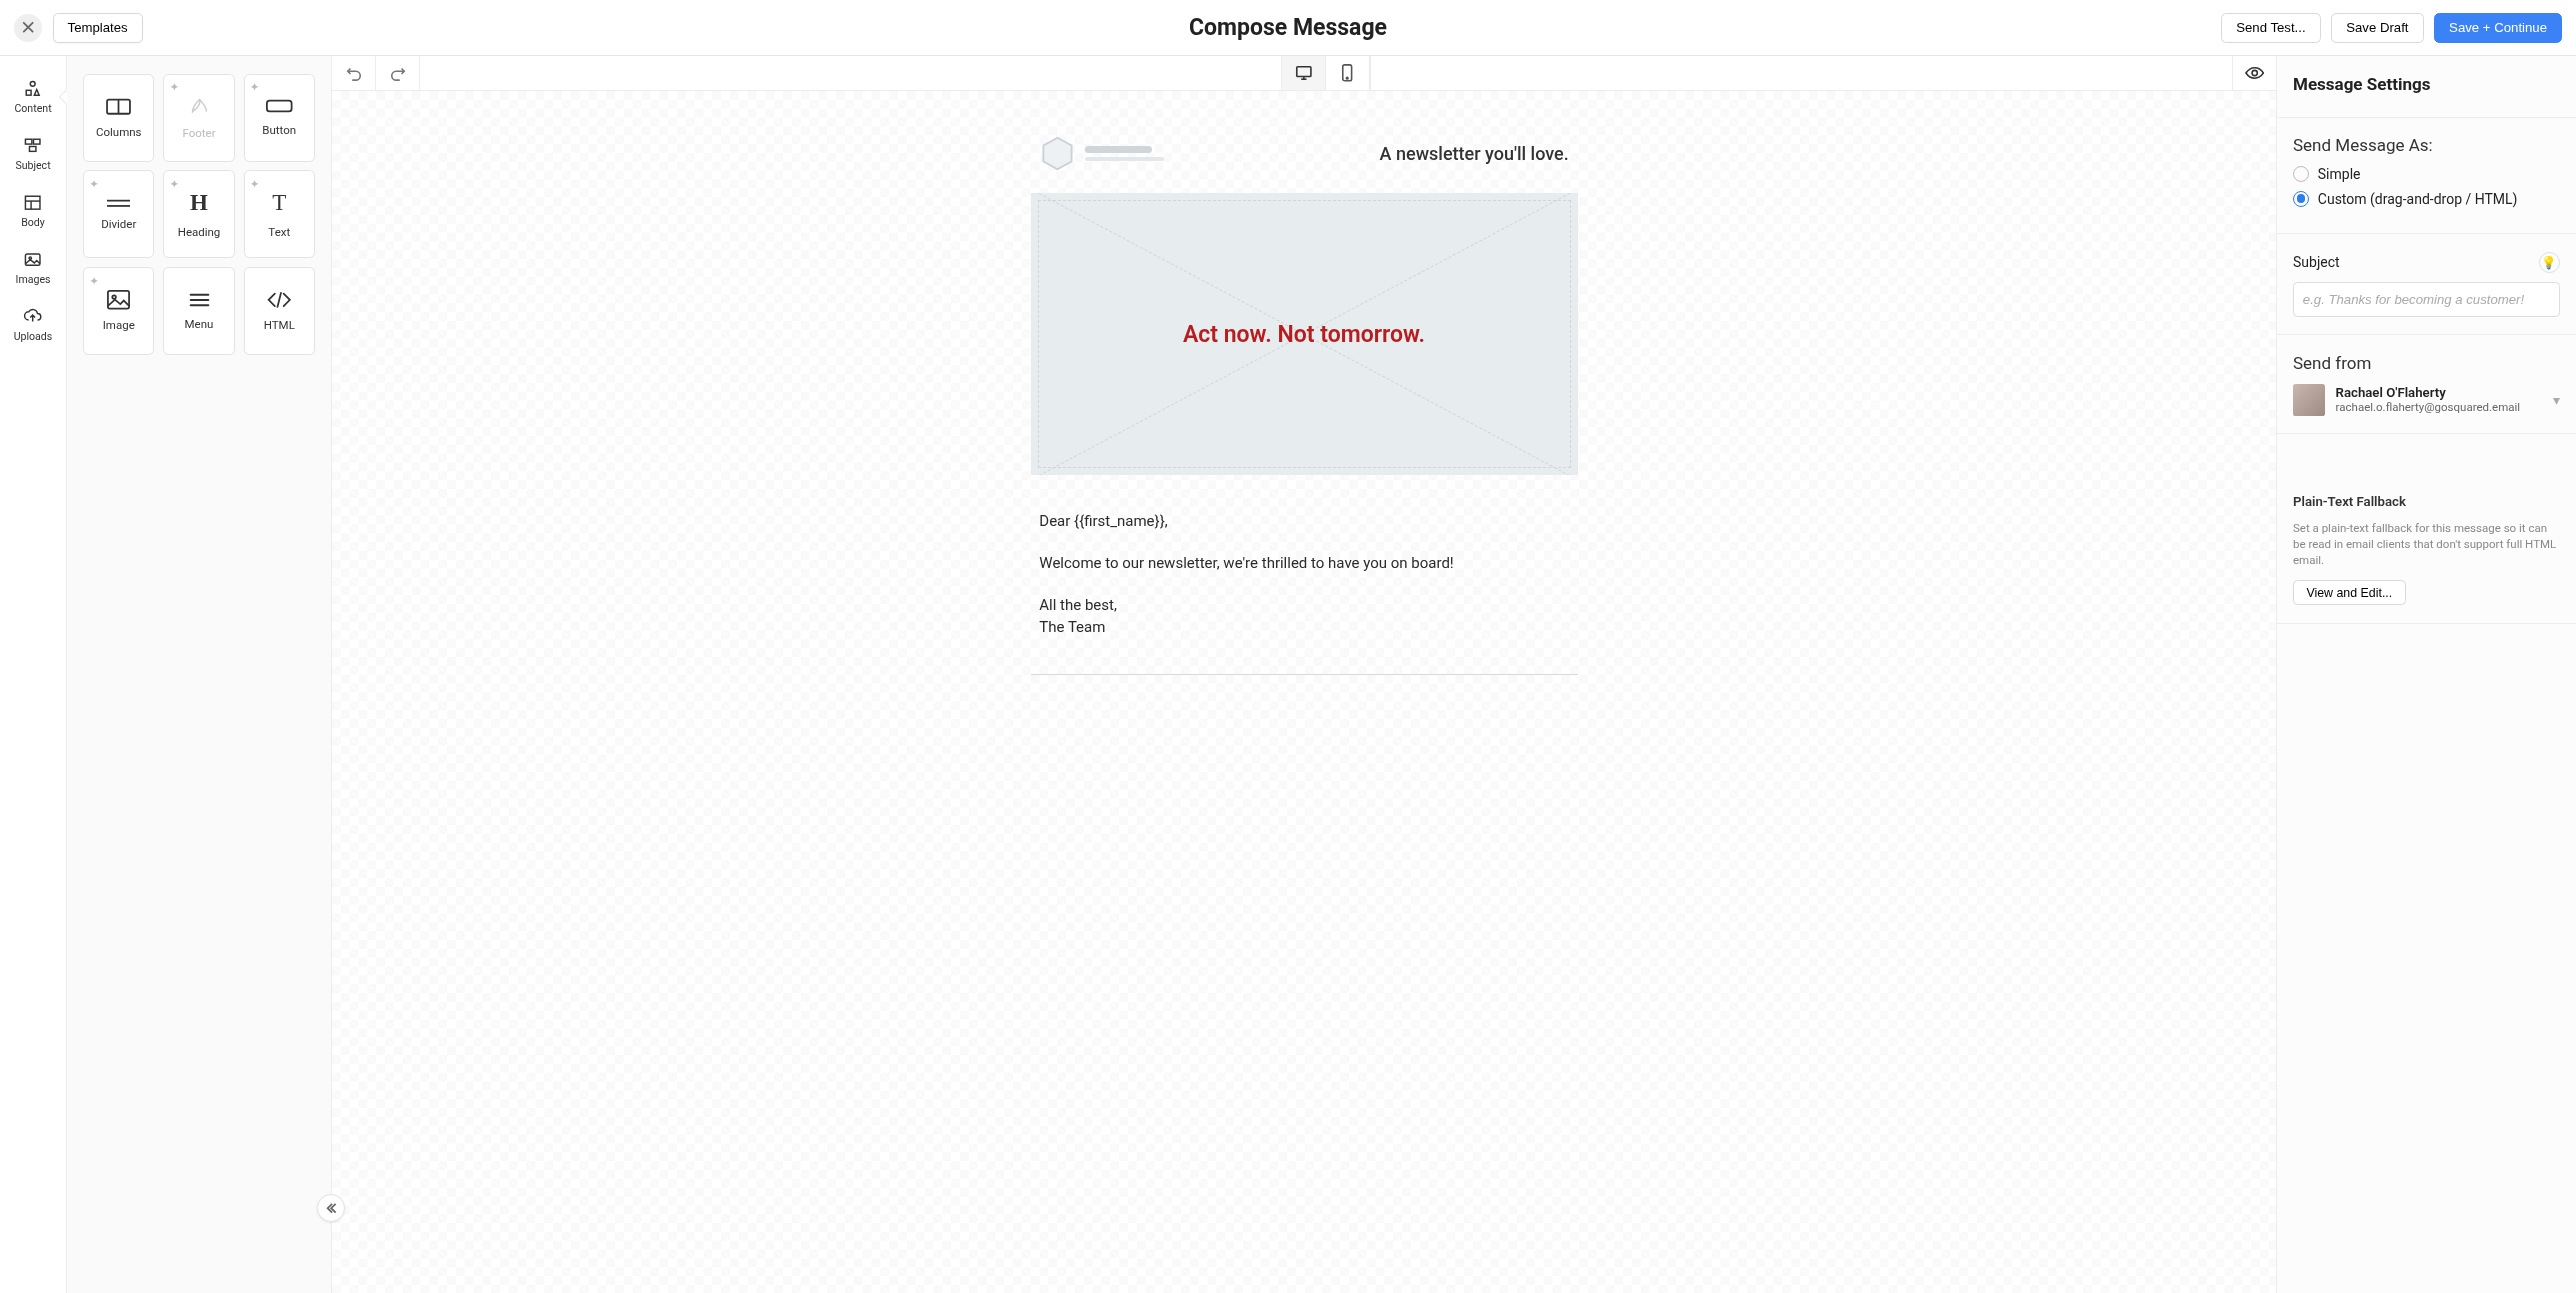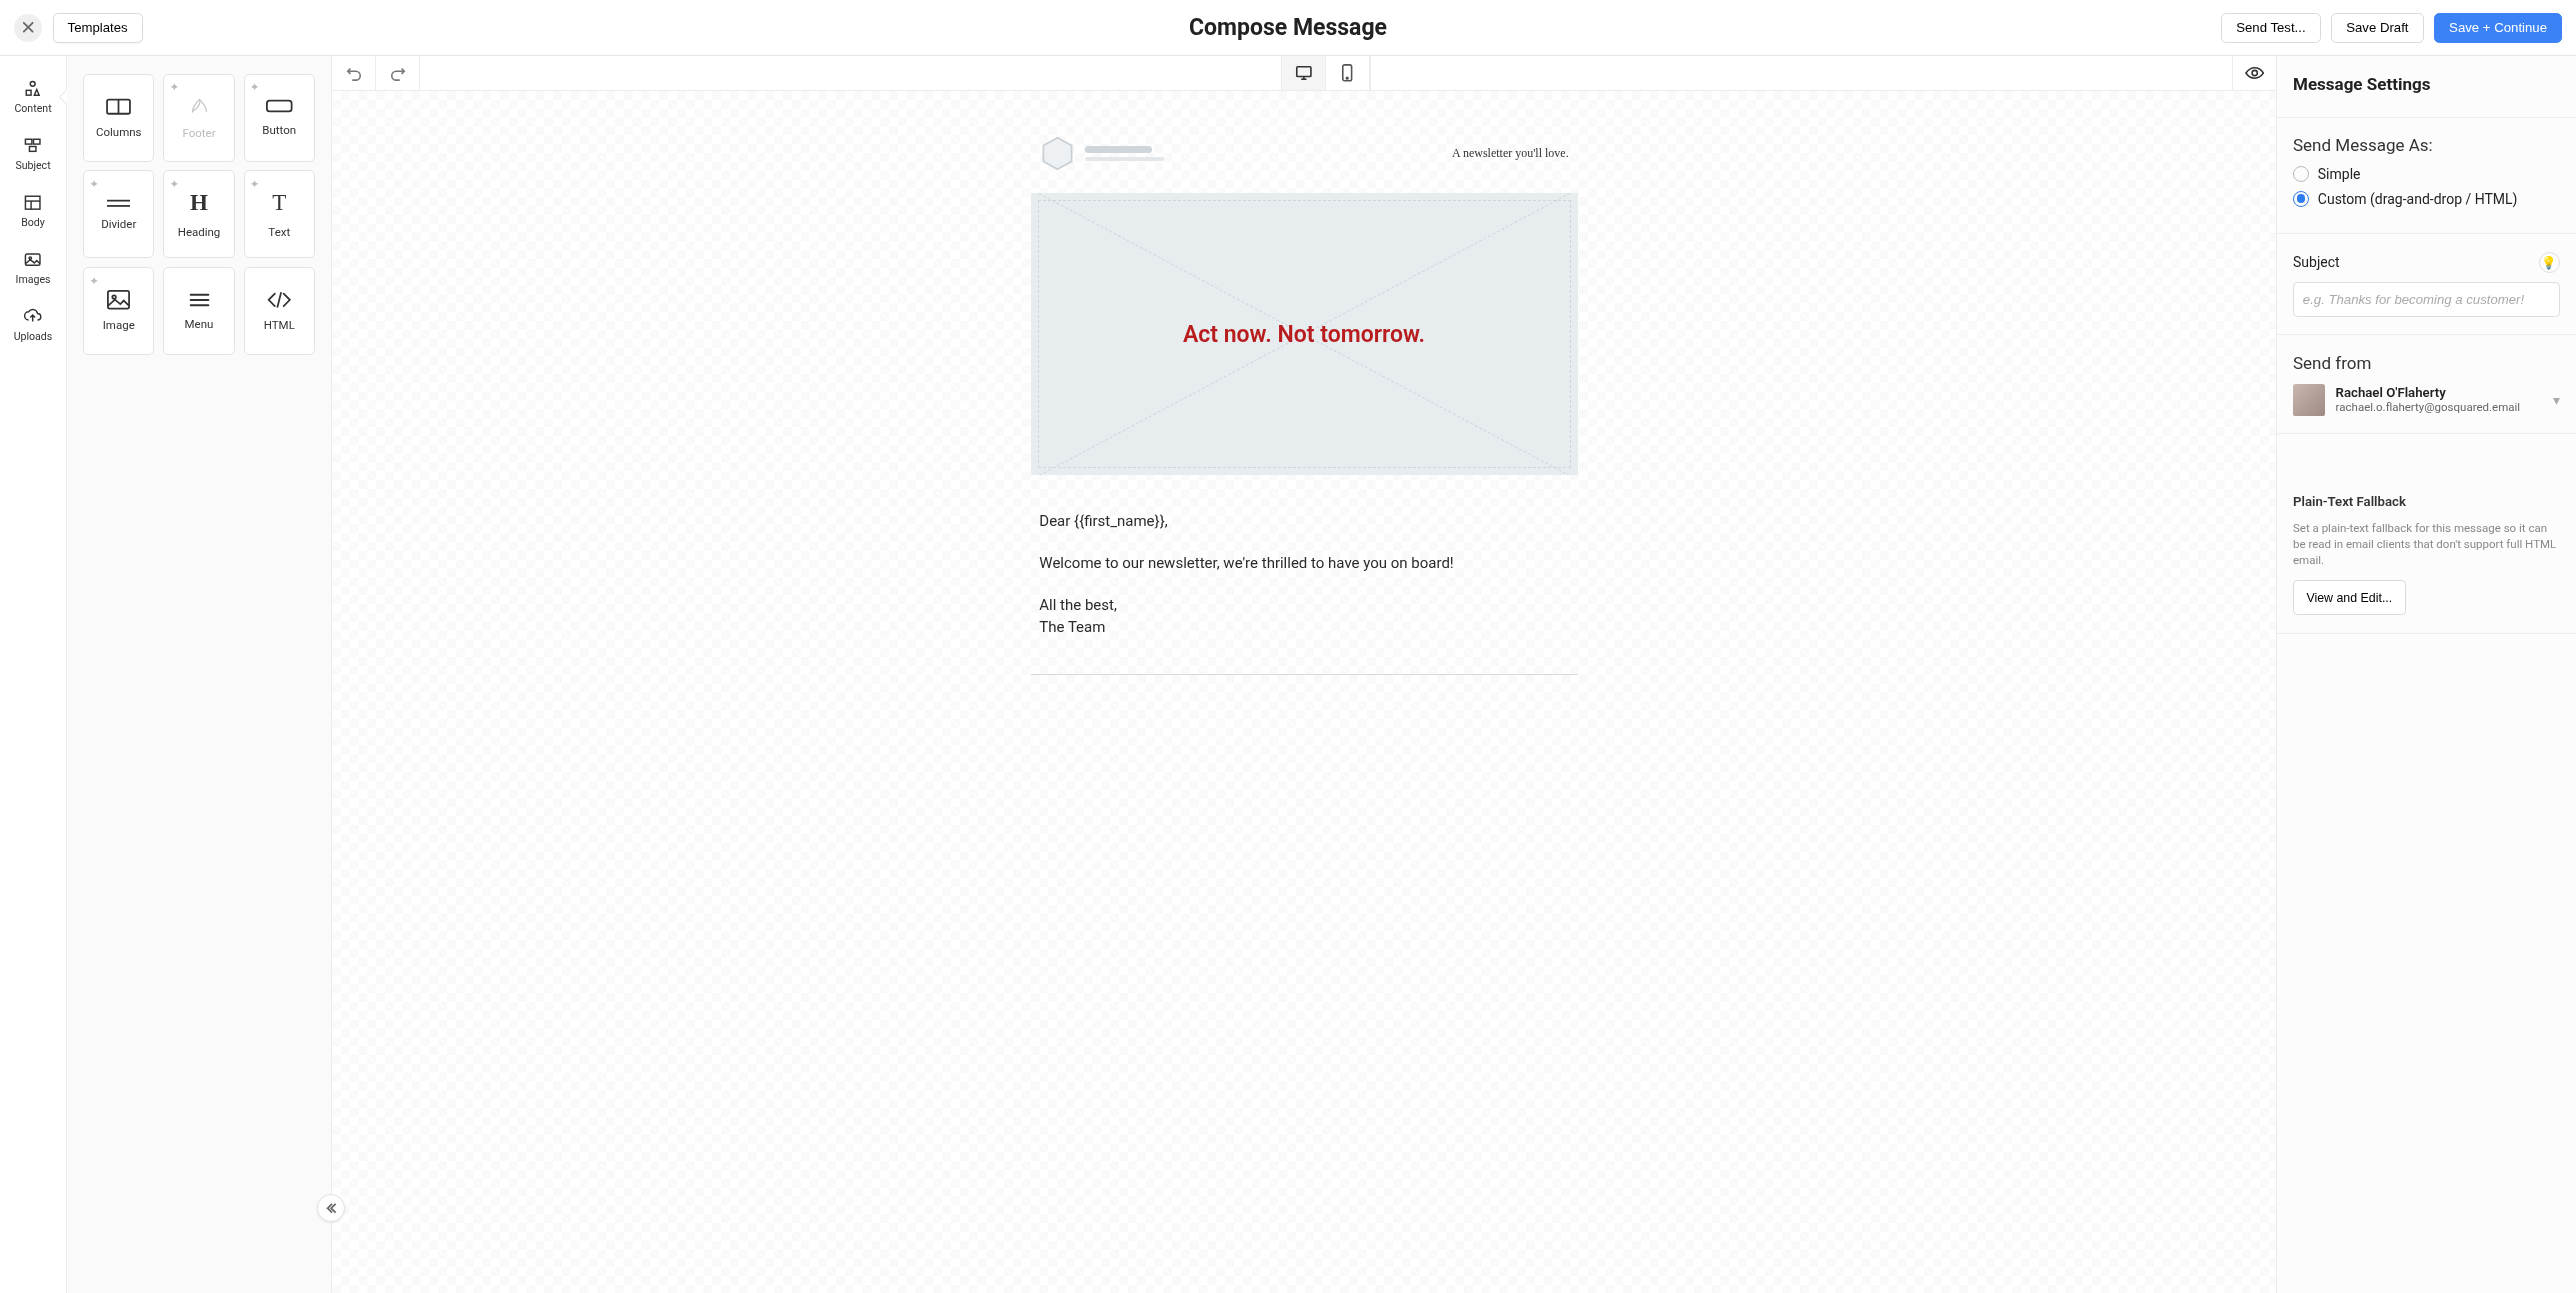--- a/index.html
+++ b/index.html
@@ -44,21 +44,21 @@
 .tb-viewport { display: flex; border-left: 0.9px solid #ececec; border-right: 0.9px solid #ececec; }
 
 .canvas { flex: 1; overflow: auto; background-image: linear-gradient(45deg, #f9f9f9 25%, transparent 25%), linear-gradient(-45deg, #f9f9f9 25%, transparent 25%), linear-gradient(45deg, transparent 75%, #f9f9f9 75%), linear-gradient(-45deg, transparent 75%, #f9f9f9 75%); background-size: 17.7px 17.7px; background-position: 0 0, 0 8.8px, 8.8px -8.8px, -8.8px 0px; display: flex; justify-content: center; padding: 44px 0; }
 .email { width: 547px; background: transparent; }
 .email-header { display: flex; align-items: center; justify-content: space-between; padding: 0 8.8px 21px; }
 .brand { display: flex; align-items: center; gap: 8.8px; }
 .hex { width: 37px; height: 37px; }
 .brand-lines { display: flex; flex-direction: column; gap: 3.5px; }
 .brand-line1 { width: 67px; height: 7px; border-radius: 3.5px; background: #d0d5da; }
 .brand-line2 { width: 79px; height: 4.4px; border-radius: 2.6px; background: #e3e7ea; }
-.newsletter-tag { font-size: 12px; color: #333; font-weight: 500; font-family: Liberation Serif, serif; }
+.newsletter-tag { font-size: 18px; color: #333; font-weight: 500; }
 .hero { height: 282px; background: #e7ecef; position: relative; display: flex; align-items: center; justify-content: center; overflow: hidden; }
 .hero::before, .hero::after { content: ""; position: absolute; inset: 7px; border: 0.9px dashed #cfd6db; }
 .hero::after { transform: rotate(0deg); border: none; }
 .hero-x1, .hero-x2 { position: absolute; width: 150%; border-top: 0.9px dashed #cfd6db; top: 50%; left: -25%; }
 .hero-x1 { transform: rotate(28deg); }
 .hero-x2 { transform: rotate(-28deg); }
 .hero-text { font-size: 23px; font-weight: 600; color: #b91c1c; z-index: 2; }
 .body-text { padding: 35px 8.8px 8.8px; font-size: 15px; color: #2b2b2b; line-height: 1.5; }
 .body-text p { margin-bottom: 19.4px; }
 .body-text p:last-child { margin-bottom: 0; }
@@ -77,21 +77,21 @@
 .subject-header { display: flex; justify-content: space-between; align-items: center; margin-bottom: 8.8px; }
 .hint-icon { width: 21px; height: 21px; border-radius: 50%; border: 1.8px solid #ddd; display: flex; align-items: center; justify-content: center; color: #d6b700; font-size: 12.4px; }
 .subject-input { width: 100%; height: 35px; border: 0.9px solid #ddd; border-radius: 4.4px; padding: 0 8.8px; font-size: 13.2px; }
 .subject-input::placeholder { font-style: italic; color: #aaa; }
 .from-row { display: flex; align-items: center; gap: 10.6px; margin-top: 8.8px; }
 .avatar { width: 32px; height: 32px; border-radius: 2.6px; background: linear-gradient(135deg, #c9b8b0, #9e8a82); }
 .from-name { font-weight: 600; font-size: 13.2px; }
 .from-email { font-size: 11.5px; color: #666; }
 .dropdown-caret { margin-left: auto; color: #aaa; }
 .fallback-desc { font-size: 11.5px; color: #888; line-height: 1.4; margin-bottom: 12.4px; }
-.small-btn { height: 35px; padding: 0 12.4px; border: 0.9px solid #d9d9d9; border-radius: 4.4px; background: #fff; cursor: pointer; font-size: 12.4px; }
+.small-btn { height: 25px; padding: 0 12.4px; border: 0.9px solid #d9d9d9; border-radius: 4.4px; background: #fff; cursor: pointer; font-size: 12.4px; }
 
 svg { display: block; }
 </style>
 </head>
 <body>
 
 <div class="topbar">
   <div class="topbar-left">
     <div class="close-btn">
       <svg width="12.4" height="12.4" viewBox="0 0 14 14">

